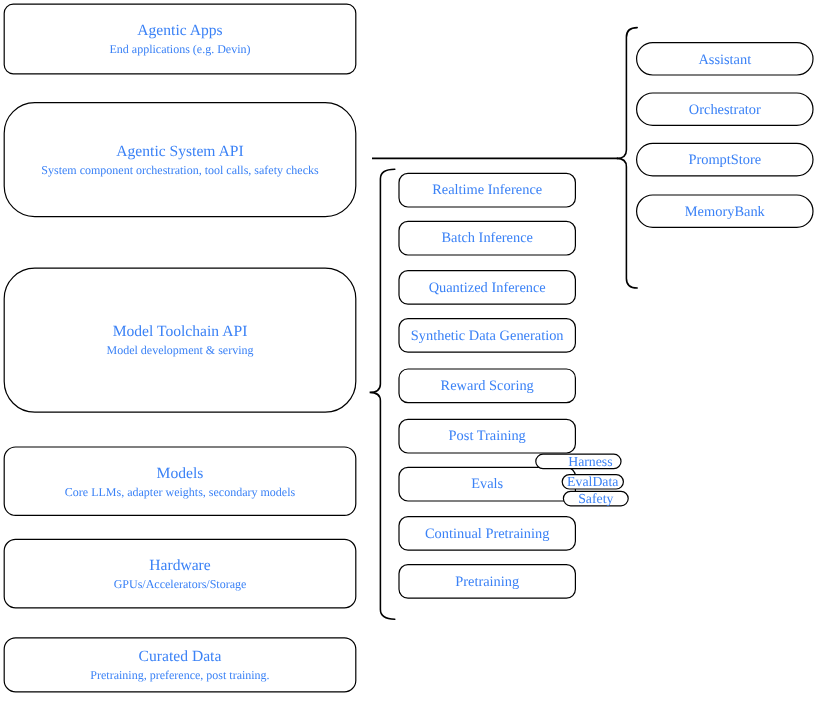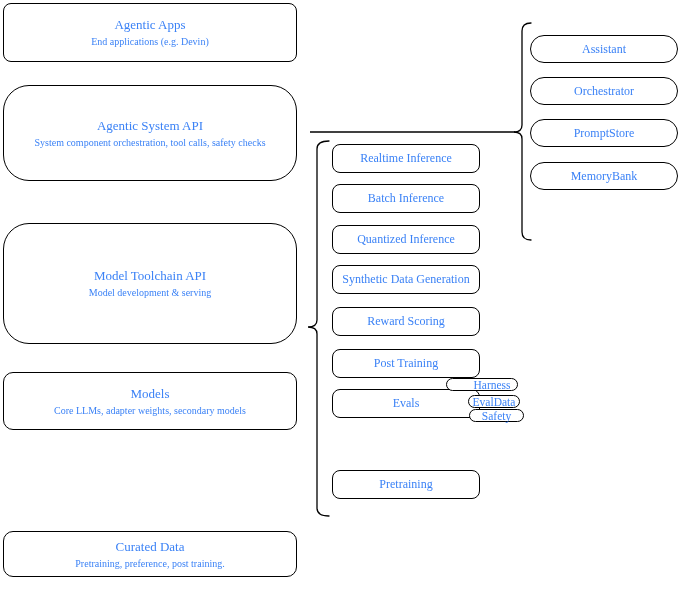--- a/index.html
+++ b/index.html
@@ -62,20 +62,24 @@
   <div class="node bignode r26" style="top:223px; height:121px;">
     <div class="title">Model Toolchain API</div>
     <div class="sub">Model development &amp; serving</div>
   </div>
 
   <div class="node bignode r10" style="top:372px; height:58px;">
     <div class="title">Models</div>
     <div class="sub">Core LLMs, adapter weights, secondary models</div>
   </div>
 
+  <div class="node bignode r10" style="top:449px; height:58px;">
+    <div class="title">Hardware</div>
+    <div class="sub">GPUs/Accelerators/Storage</div>
+  </div>
 
   <div class="node bignode r10" style="top:531px; height:46px;">
     <div class="title">Curated Data</div>
     <div class="sub">Pretraining, preference, post training.</div>
   </div>
 
   <div class="node mnode" style="top:144px;">
     <span>Realtime Inference</span>
   </div>
   <div class="node mnode" style="top:184px;">
@@ -88,20 +92,23 @@
     <span>Synthetic Data Generation</span>
   </div>
   <div class="node mnode" style="top:307px;">
     <span>Reward Scoring</span>
   </div>
   <div class="node mnode" style="top:349px;text-align:center;">
     <span>Post Training</span>
   </div>
   <div class="node mnode" style="top:389px;">
     <span>Evals</span>
+  </div>
+  <div class="node mnode" style="top:430px;">
+    <span>Continual Pretraining</span>
   </div>
   <div class="node mnode" style="top:470px;">
     <span>Pretraining</span>
   </div>
 
   <div class="pill" style="left:446px; top:378px; width:72px; height:13px;padding-left:20px;">
     <span>Harness</span>
   </div>
   <div class="pill" style="left:468px; top:395px; width:52px; height:13px;">
     <span>EvalData</span>

